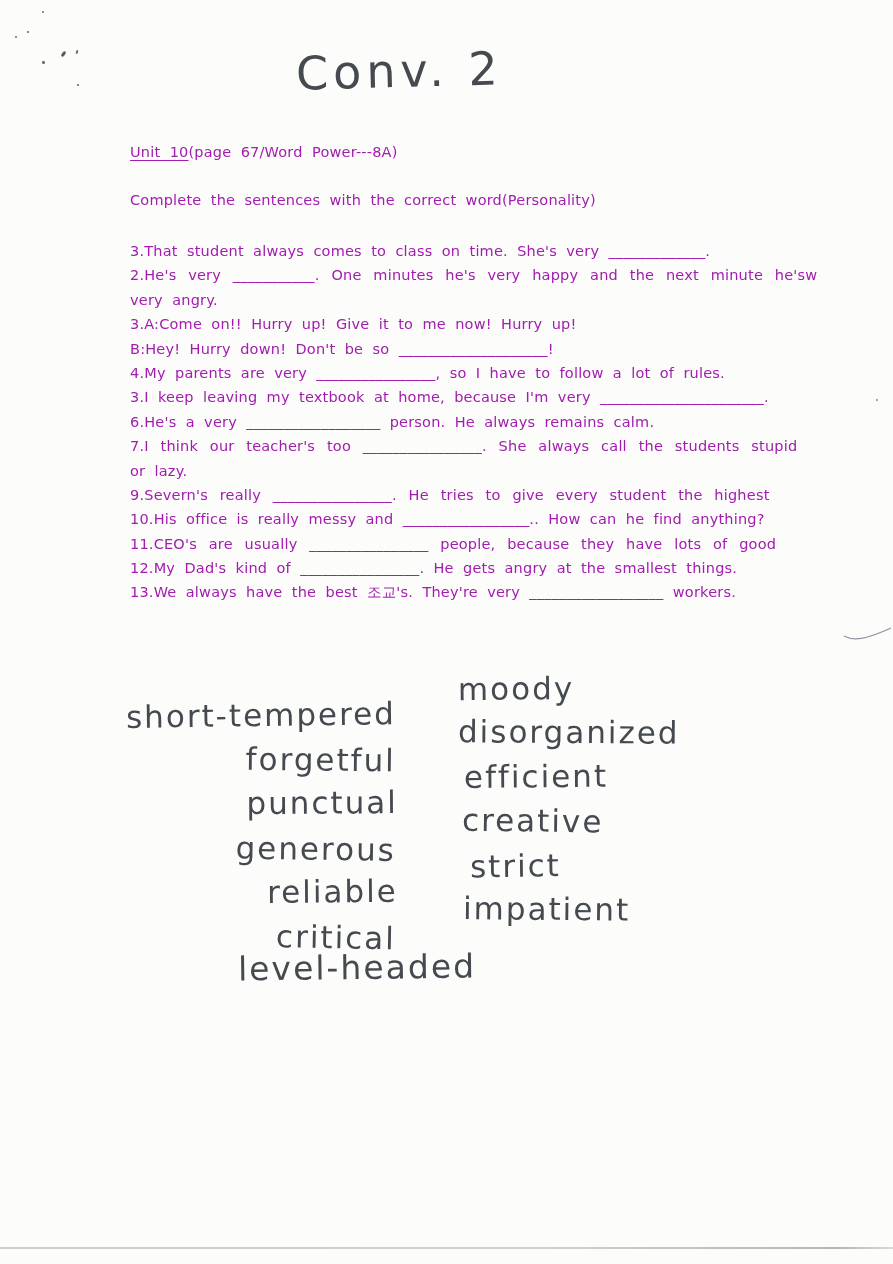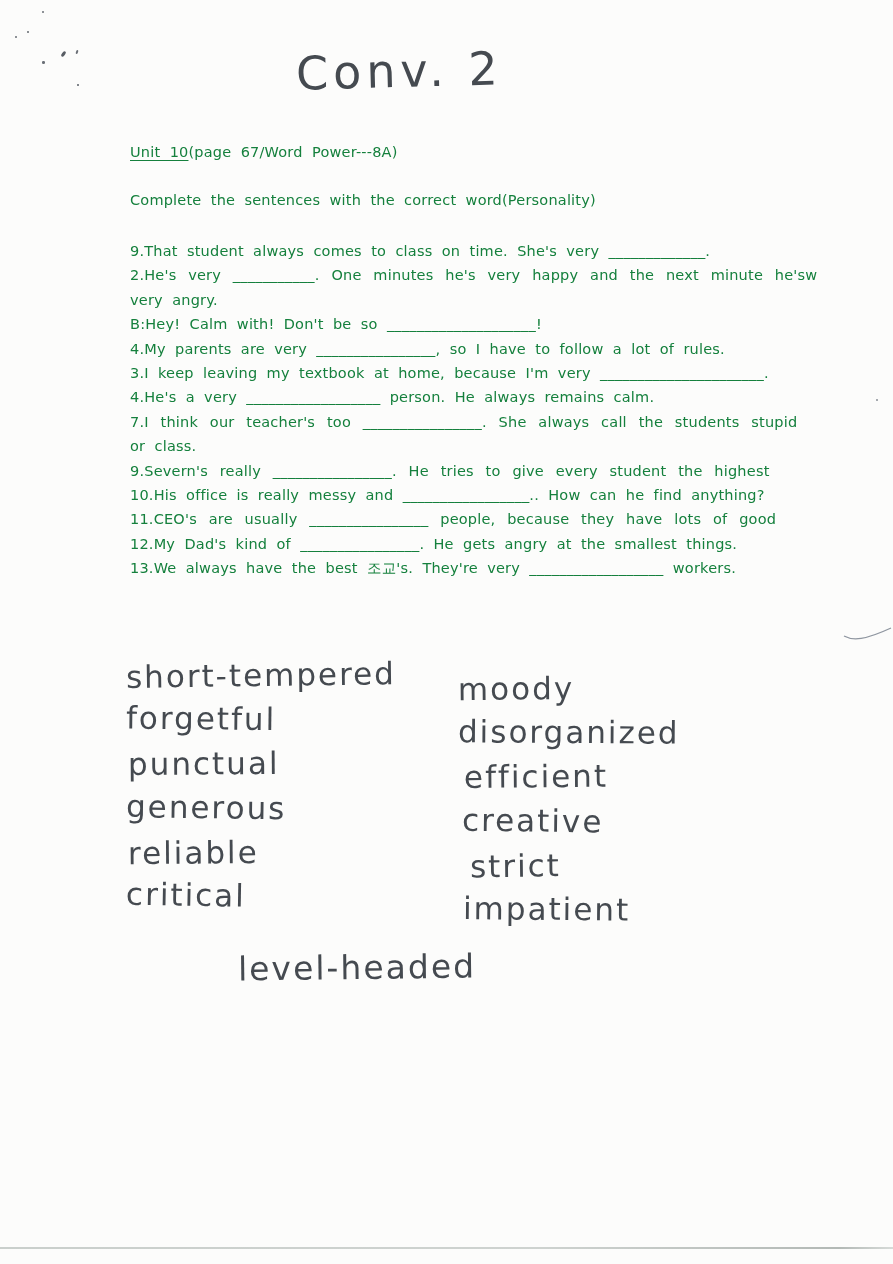--- a/index.html
+++ b/index.html
@@ -7,21 +7,21 @@
     position:relative;
     width:893px;height:1264px;
     background:#fcfcfb;
     overflow:hidden;
     font-family:"DejaVu Sans",sans-serif;
   }
   
   .typed{
     font-family:"DejaVu Sans",sans-serif;
     font-size:14.5px;
-    color:#15803d;
+    color:#a21caf;
     letter-spacing:.2px;
     word-spacing:4.5px;
   }
   .unit-line{position:absolute;left:130px;top:144px;}
   .unit-underline{text-decoration:underline;text-underline-offset:3px;}
   .instructions{position:absolute;left:130px;top:192px;}
   .sentences{position:absolute;left:130px;top:239px;width:637px;}
   .line{height:24.4px;line-height:24.4px;white-space:pre;}
   .line.j{word-spacing:7px;}   
   
@@ -30,21 +30,21 @@
     color:#454a50;
     letter-spacing:2px;
   }
   .hand-title{
     position:absolute;left:296px;top:44px;
     font-size:46px;letter-spacing:5px;
     transform:rotate(-1.5deg);
   }
   .bank-col{position:absolute;list-style:none;margin:0;padding:0;}
   .bank-col li{height:44.2px;line-height:40px;font-size:31px;}
-  .bank-left{left:126px;top:655px;}
+  .bank-left{left:126px;top:695px;text-align:right;}
   .bank-right{left:458px;top:668px;}
   .bank-left li:nth-child(1){transform:rotate(-.8deg);}
   .bank-left li:nth-child(2){transform:rotate(.6deg);}
   .bank-left li:nth-child(3){transform:rotate(-.4deg) translateX(2px);}
   .bank-left li:nth-child(4){transform:rotate(.8deg);}
   .bank-left li:nth-child(5){transform:rotate(-.5deg) translateX(2px);}
   .bank-left li:nth-child(6){transform:rotate(1deg);}
   .bank-right li:nth-child(1){transform:rotate(-.6deg);}
   .bank-right li:nth-child(2){transform:rotate(.4deg);}
   .bank-right li:nth-child(3){transform:rotate(-.5deg) translateX(6px);}
@@ -85,29 +85,30 @@
   <div class="speck sp7"></div>
   <div class="speck sp8"></div>
 
   <div class="hand hand-title">Conv. 2</div>
 
   <div class="typed unit-line"><span class="unit-underline">Unit 10</span><span>(page 67/Word Power---8A)</span></div>
 
   <div class="typed instructions">Complete the sentences with the correct word(Personality)</div>
 
   <div class="sentences">
-    <div class="typed line">9.That student always comes to class on time. She's very _____________.</div>
+    <div class="typed line">3.That student always comes to class on time. She's very _____________.</div>
     <div class="typed line j">2.He's very ___________. One minutes he's very happy and the next minute he'sw</div>
     <div class="typed line">very angry.</div>
-    <div class="typed line">B:Hey! Calm with! Don't be so ____________________!</div>
+    <div class="typed line">3.A:Come on!! Hurry up! Give it to me now! Hurry up!</div>
+    <div class="typed line">B:Hey! Hurry down! Don't be so ____________________!</div>
     <div class="typed line">4.My parents are very ________________, so I have to follow a lot of rules.</div>
     <div class="typed line">3.I keep leaving my textbook at home, because I'm very ______________________.</div>
-    <div class="typed line">4.He's a very __________________ person. He always remains calm.</div>
+    <div class="typed line">6.He's a very __________________ person. He always remains calm.</div>
     <div class="typed line j">7.I think our teacher's too ________________. She always call the students stupid</div>
-    <div class="typed line">or class.</div>
+    <div class="typed line">or lazy.</div>
     <div class="typed line j">9.Severn's really ________________. He tries to give every student the highest</div>
     <div class="typed line">10.His office is really messy and _________________.. How can he find anything?</div>
     <div class="typed line j">11.CEO's are usually ________________ people, because they have lots of good</div>
     <div class="typed line">12.My Dad's kind of ________________. He gets angry at the smallest things.</div>
     <div class="typed line">13.We always have the best 조교's. They're very __________________ workers.</div>
   </div>
 
   <ul class="hand bank-col bank-left">
     <li>short-tempered</li>
     <li>forgetful</li>

